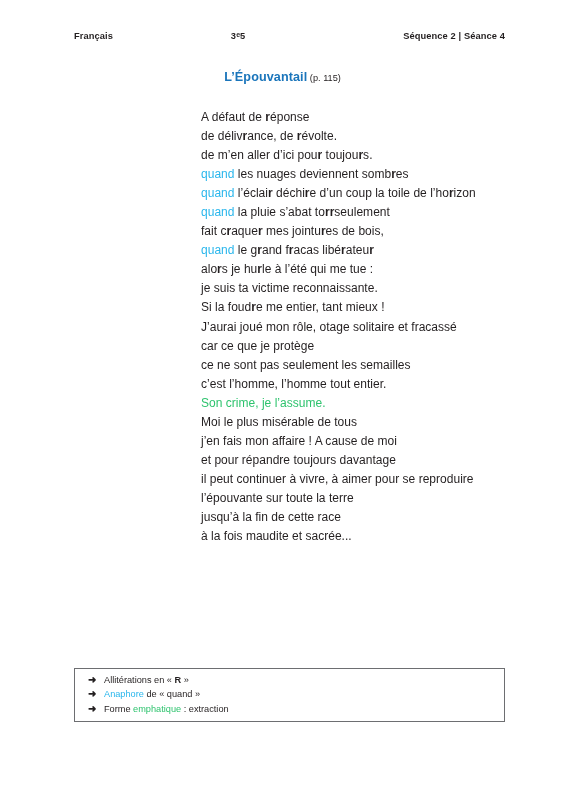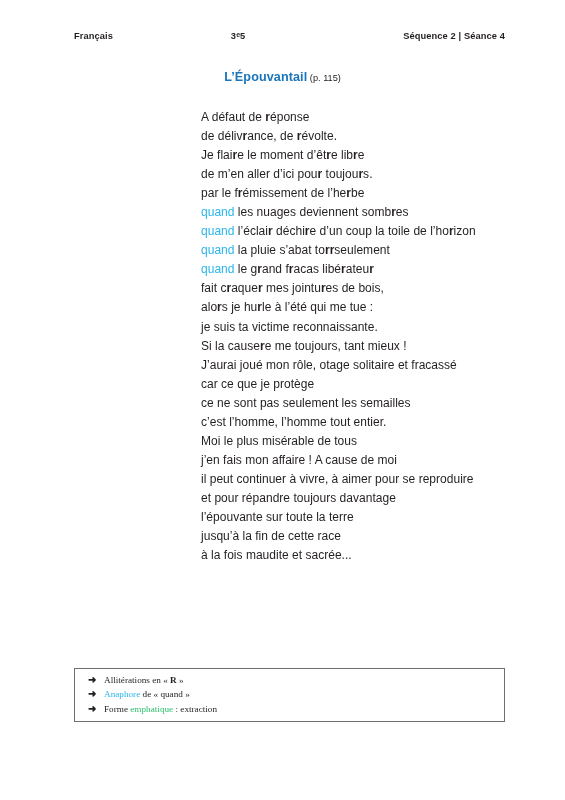--- a/index.html
+++ b/index.html
@@ -103,21 +103,21 @@
     white-space: nowrap;
   }
   .legend-arrow {
     font-size: 10px;
     font-weight: bold;
     color: #231f20;
     width: 16px;
     flex: 0 0 16px;
     line-height: 14.3px;
   }
-  .legend-text { flex: 1 1 auto; font-family: Liberation Serif, serif; }
+  .legend-text { flex: 1 1 auto; }
 </style>
 </head>
 <body>
 
 <div class="page">
 
   <div class="header">
     <div class="h-left">Français</div>
     <div class="h-center">
       <span>3</span><span class="sup">e</span><span>5</span>
@@ -125,39 +125,38 @@
     <div class="h-right">Séquence 2 | Séance 4</div>
   </div>
 
   <div class="title-row">
     <span class="title-main">L’Épouvantail</span><span class="title-page"> (p. 115)</span>
   </div>
 
   <div class="poem">
       <div class="poem-line"><span>A défaut de </span><span class="r">r</span><span>éponse</span></div>
       <div class="poem-line"><span>de déliv</span><span class="r">r</span><span>ance, de </span><span class="r">r</span><span>évolte.</span></div>
-      <div class="poem-line"><span>Je flai</span><span class="r">r</span><span>e le moment d’êt</span><span class="r">r</span><span>e lib</span><span class="r">r</span><span>e</span></div>
       <div class="poem-line"><span>de m’en aller d’ici pou</span><span class="r">r</span><span> toujou</span><span class="r">r</span><span>s.</span></div>
-      <div class="poem-line"><span>par le f</span><span class="r">r</span><span>émissement de l’he</span><span class="r">r</span><span>be</span></div>
       <div class="poem-line"><span class="anaphore">quand</span><span> les nuages deviennent somb</span><span class="r">r</span><span>es</span></div>
       <div class="poem-line"><span class="anaphore">quand</span><span> l’éclai</span><span class="r">r</span><span> déchi</span><span class="r">r</span><span>e d’un coup la toile de l’ho</span><span class="r">r</span><span>izon</span></div>
       <div class="poem-line"><span class="anaphore">quand</span><span> la pluie s’abat to</span><span class="r">rr</span><span>seulement</span></div>
+      <div class="poem-line"><span>fait c</span><span class="r">r</span><span>aque</span><span class="r">r</span><span> mes jointu</span><span class="r">r</span><span>es de bois,</span></div>
       <div class="poem-line"><span class="anaphore">quand</span><span> le g</span><span class="r">r</span><span>and f</span><span class="r">r</span><span>acas libé</span><span class="r">r</span><span>ateu</span><span class="r">r</span></div>
-      <div class="poem-line"><span>fait c</span><span class="r">r</span><span>aque</span><span class="r">r</span><span> mes jointu</span><span class="r">r</span><span>es de bois,</span></div>
       <div class="poem-line"><span>alo</span><span class="r">r</span><span>s je hu</span><span class="r">r</span><span>le à l’été qui me tue :</span></div>
       <div class="poem-line"><span>je suis ta victime reconnaissante.</span></div>
-      <div class="poem-line"><span>Si la cause</span><span class="r">r</span><span>e me toujours, tant mieux !</span></div>
+      <div class="poem-line"><span>Si la foud</span><span class="r">r</span><span>e me entier, tant mieux !</span></div>
       <div class="poem-line"><span>J’aurai joué mon rôle, otage solitaire et fracassé</span></div>
       <div class="poem-line"><span>car ce que je protège</span></div>
       <div class="poem-line"><span>ce ne sont pas seulement les semailles</span></div>
       <div class="poem-line"><span>c’est l’homme, l’homme tout entier.</span></div>
+      <div class="poem-line"><span class="emph">Son crime, je l’assume.</span></div>
       <div class="poem-line"><span>Moi le plus misérable de tous</span></div>
       <div class="poem-line"><span>j’en fais mon affaire ! A cause de moi</span></div>
+      <div class="poem-line"><span>et pour répandre toujours davantage</span></div>
       <div class="poem-line"><span>il peut continuer à vivre, à aimer pour se reproduire</span></div>
-      <div class="poem-line"><span>et pour répandre toujours davantage</span></div>
       <div class="poem-line"><span>l’épouvante sur toute la terre</span></div>
       <div class="poem-line"><span>jusqu’à la fin de cette race</span></div>
       <div class="poem-line"><span>à la fois maudite et sacrée...</span></div>
     </div>
 
   <div class="legend">
       <div class="legend-item">
         <span class="legend-arrow">➜</span>
         <span class="legend-text"><span>Allitérations en « </span><span class="r">R</span><span> »</span></span>
       </div>

